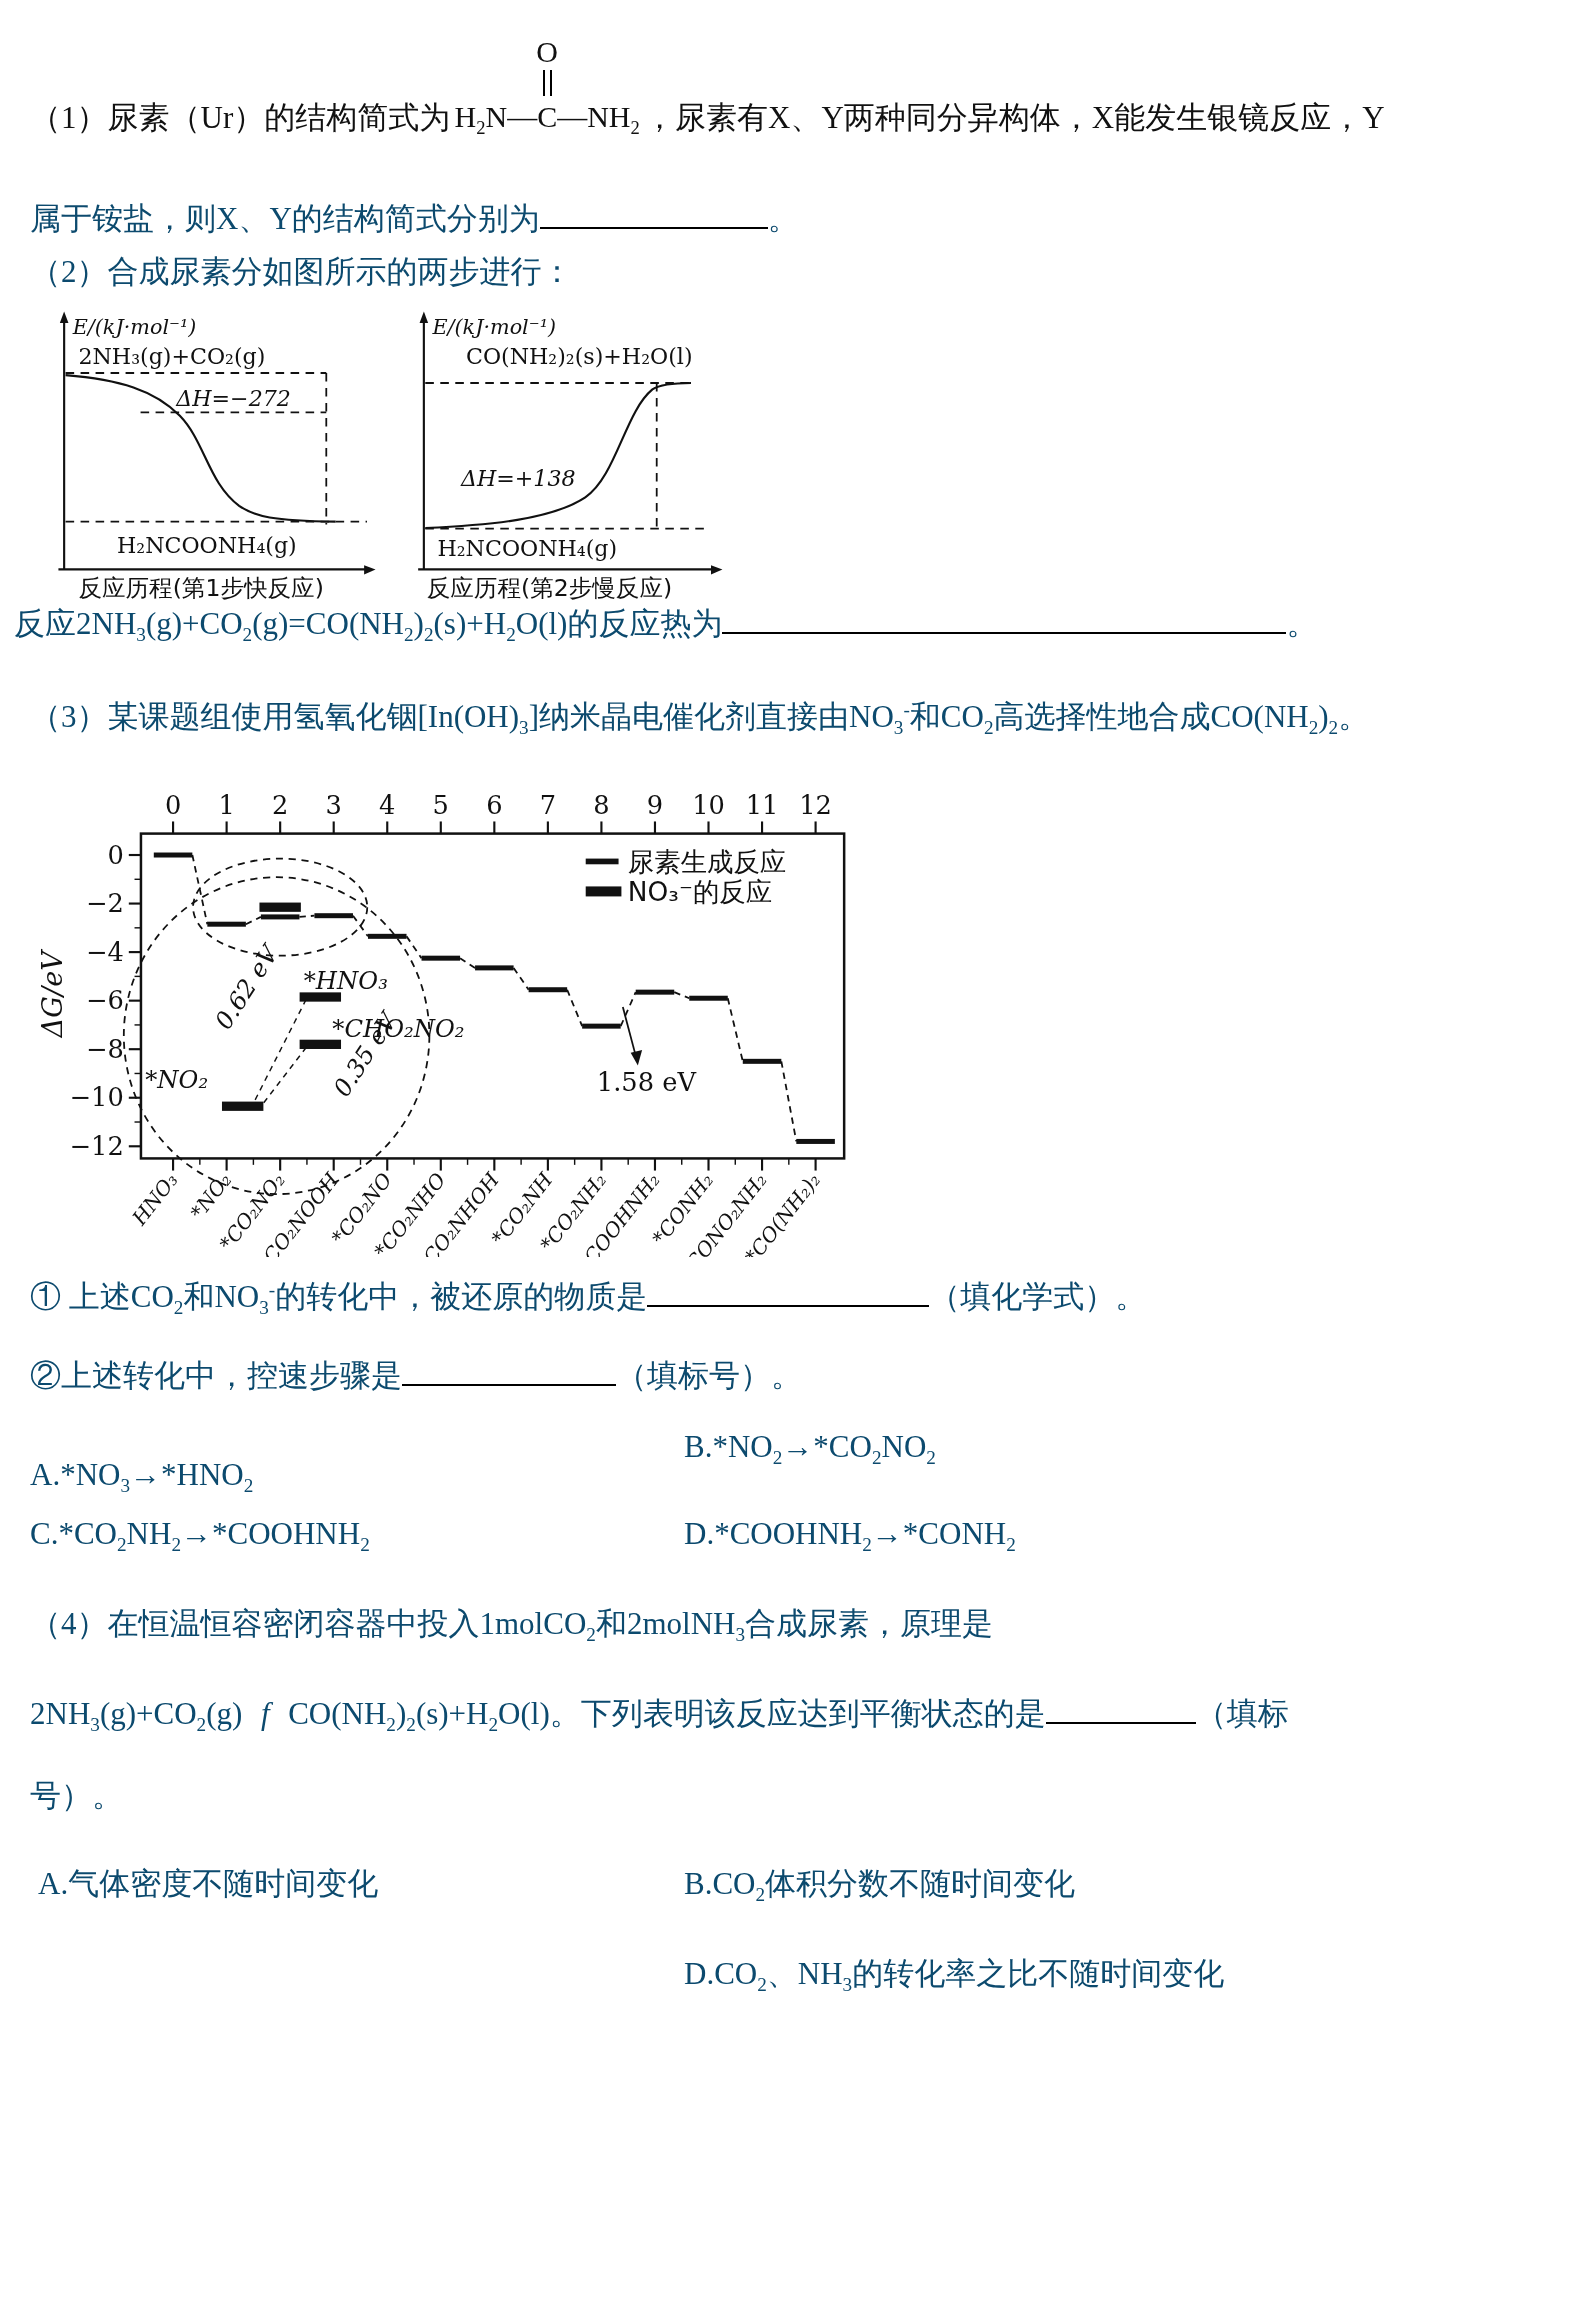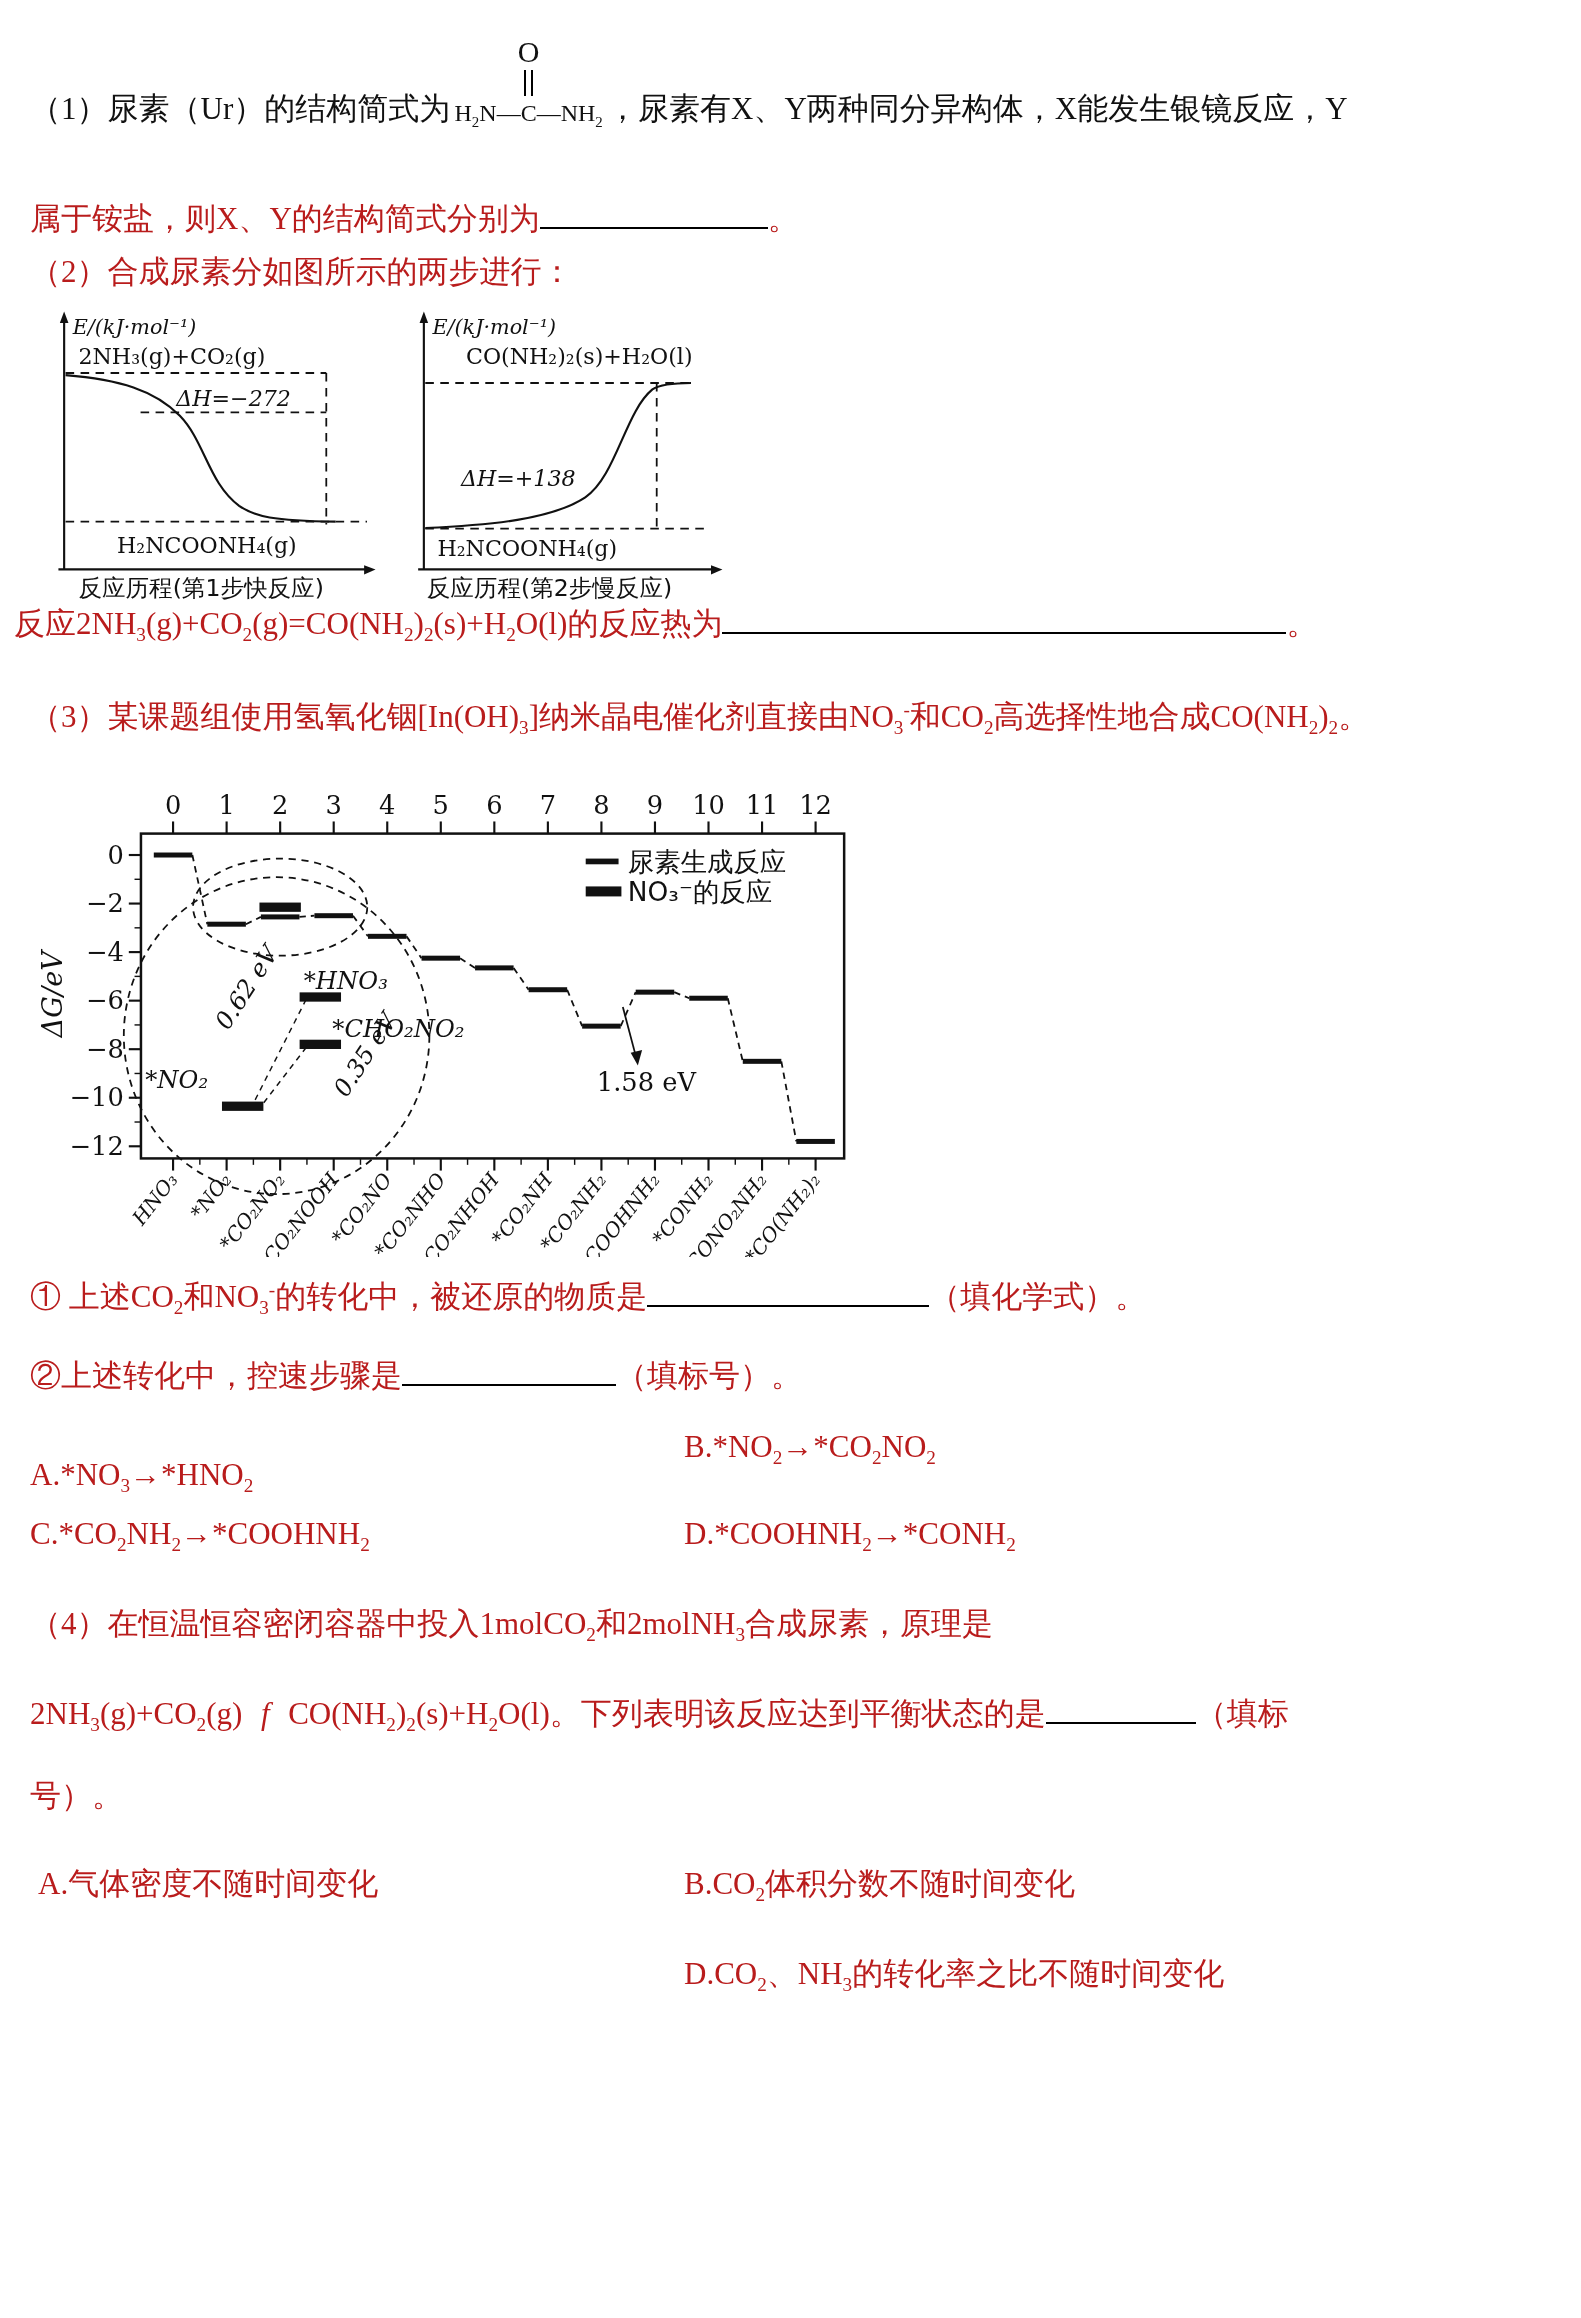--- a/index.html
+++ b/index.html
@@ -1,26 +1,26 @@
 <!DOCTYPE html>
 <html style="font-size:11.4px"><head>
 <meta charset="utf-8">
 <style>
   html,body{margin:0;padding:0;background:#fff;}
   .page{position:relative;width:1581px;height:2319px;background:#ffffff;color:#111;
         font-family:"Liberation Serif","DejaVu Serif",serif;}
-  .line{position:absolute;font-size:31px;white-space:nowrap;color:#b91c1c;}
+  .line{position:absolute;font-size:31px;white-space:nowrap;color:#0c4a6e;}
   sub{font-size:62%;} sup{font-size:62%;}
   .blank{display:inline-block;border-bottom:2.1px solid #000;height:7.1px;vertical-align:baseline;}
   .w320{width:228px}.w790{width:564px}.w395{width:282px}.w300{width:214px}.w210{width:150px}
   .p1{position:absolute;left:30px;top:37px;display:flex;align-items:flex-end;font-size:31px;white-space:nowrap;}
   .struct{display:inline-flex;flex-direction:column;align-items:center;margin:0 4.3px;line-height:1;}
   .struct .s-top{font-size:30px;line-height:1;}
   .dbond{width:5px;height:26px;border-left:2.1px solid #000;border-right:2.1px solid #000;margin:2.9px 0 4.3px 0;}
-  .struct .s-bot{font-size:24px;line-height:1.1;}
+  .struct .s-bot{font-size:30px;line-height:1.1;}
   .eq-arrow{font-style:italic;margin:0 18.6px;}
   svg text{fill:#111;font-family:"DejaVu Serif","Liberation Serif",serif;}
   svg .cjk{font-family:"DejaVu Sans","Liberation Sans",sans-serif;}
 </style>
 </head>
 <body>
 
 <div class="page">
 
   <div class="p1">

